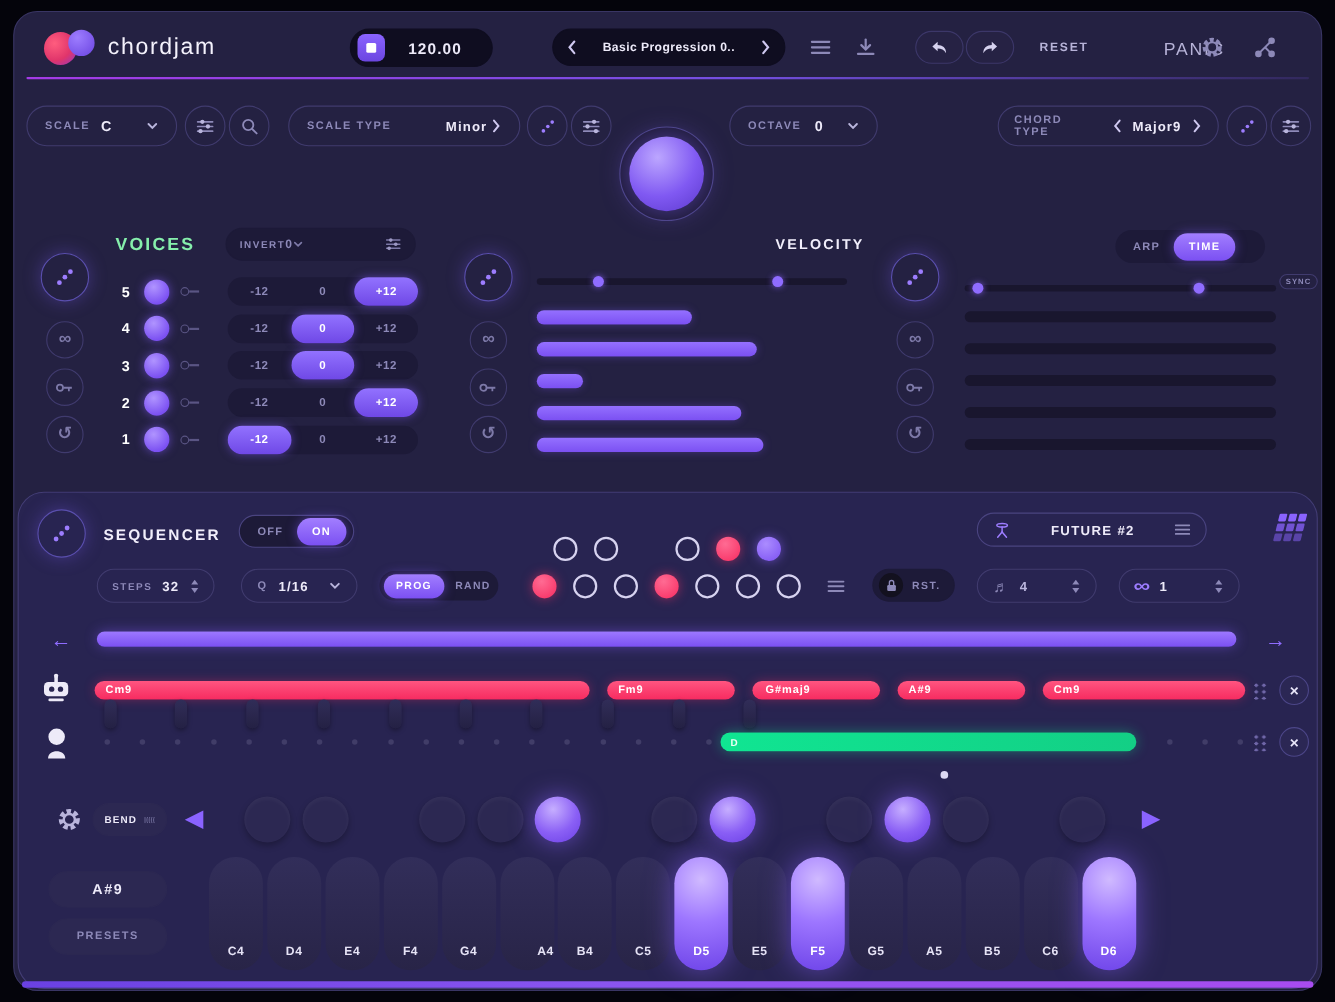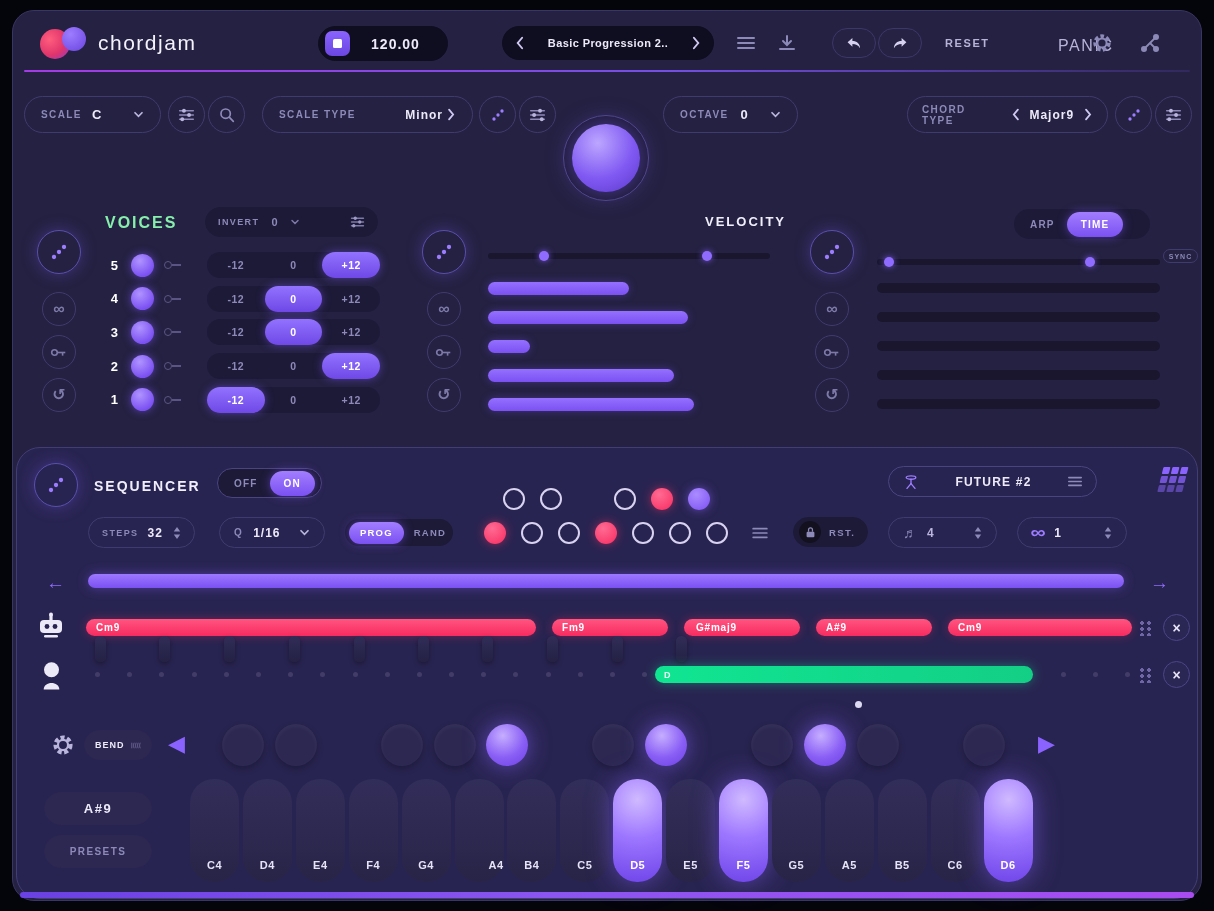--- a/index.html
+++ b/index.html
@@ -106,21 +106,21 @@
   <div class="iconbtn" style="width:25px;height:25px;border-radius:7px;background:linear-gradient(180deg,#8a63ff,#6b46e0);">
     <div style="width:9px;height:9px;background:#fff;border-radius:1.5px;"></div>
   </div>
   <div class="val" style="flex:1;text-align:center;font-size:14px;">120.00</div>
 </div>
 
 <div class="abs pill dark" style="left:502px;top:26px;width:212px;height:34px;padding:0 12px;">
   <svg width="9" height="14" viewBox="0 0 10 16">
       <path d="M8 2 L3 8 L8 14" fill="none" stroke="#cfc8f0" stroke-width="2.2" stroke-linecap="round"></path>
     </svg>
-  <div style="flex:1;text-align:center;color:#edeaf9;font-size:11px;font-weight:bold;letter-spacing:.4px;">Basic Progression 2..</div>
+  <div style="flex:1;text-align:center;color:#edeaf9;font-size:11px;font-weight:bold;letter-spacing:.4px;">Basic Progression 0..</div>
   <svg width="9" height="14" viewBox="0 0 10 16">
       <path d="M2 2 L7 8 L2 14" fill="none" stroke="#cfc8f0" stroke-width="2.2" stroke-linecap="round"></path>
     </svg>
 </div>
 
 <svg class="abs" style="left:737px;top:36px;" width="18" height="14" viewBox="0 0 18 14">
   <g stroke="#8d89b8" stroke-width="2" stroke-linecap="round">
       <line x1="1" y1="2" x2="17" y2="2"></line>
       <line x1="1" y1="7" x2="17" y2="7"></line>
       <line x1="1" y1="12" x2="17" y2="12"></line>
@@ -338,21 +338,21 @@
         <line x1="8.4" y1="6" x2="17" y2="6"></line>
         <line x1="14" y1="6" x2="14" y2="9.5"></line>
       </g>
     </svg>
   </div>
 <div class="abs tbtn" style="left:815px;top:378px;">
     <span class="glyph">↺</span>
   </div>
 
 <div class="abs" style="left:105px;top:214px;color:#86efac;font-size:16px;font-weight:bold;letter-spacing:2px;">VOICES</div>
-<div class="abs pill filled" style="left:205px;top:207px;width:173px;height:30px;padding:0 12px;gap:12px;">
+<div class="abs pill filled" style="left:205px;top:207px;width:173px;height:30px;padding:0 12px;gap:0;">
   <span class="lbl" style="font-size:9px;">INVERT</span>
   <span style="color:#8d89b8;font-size:11px;font-weight:bold;">0</span>
   <svg width="10" height="6" viewBox="0 0 12 8">
       <path d="M2 2 L6 6 L10 2" fill="none" stroke="#7d79a8" stroke-width="2" stroke-linecap="round"></path>
     </svg>
   <svg width="15" height="14" viewBox="0 0 20 18" style="margin-left:auto;">
       <g stroke="#7d79a8" stroke-width="1.8" stroke-linecap="round">
         <line x1="2" y1="4" x2="18" y2="4"></line>
         <line x1="2" y1="9" x2="18" y2="9"></line>
         <line x1="2" y1="14" x2="18" y2="14"></line>

